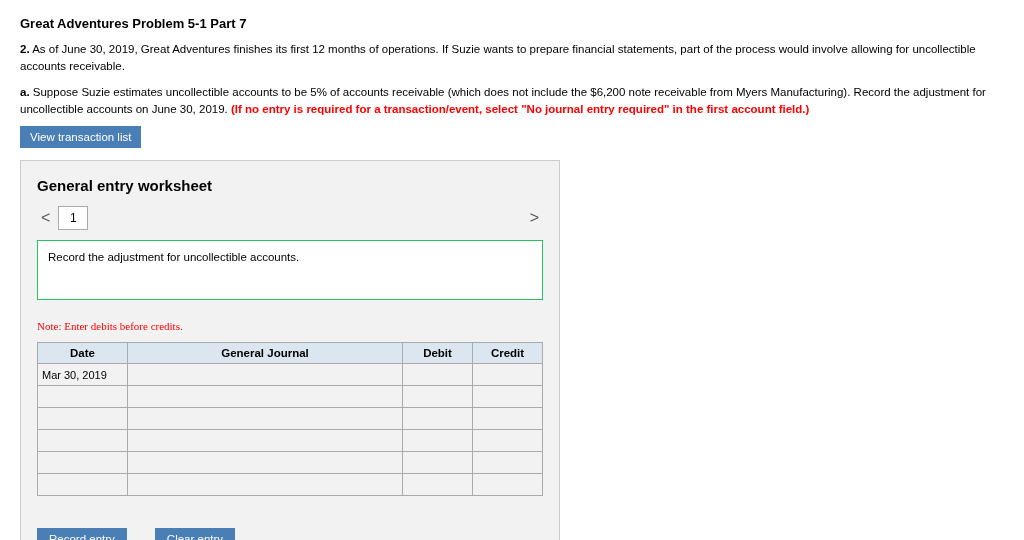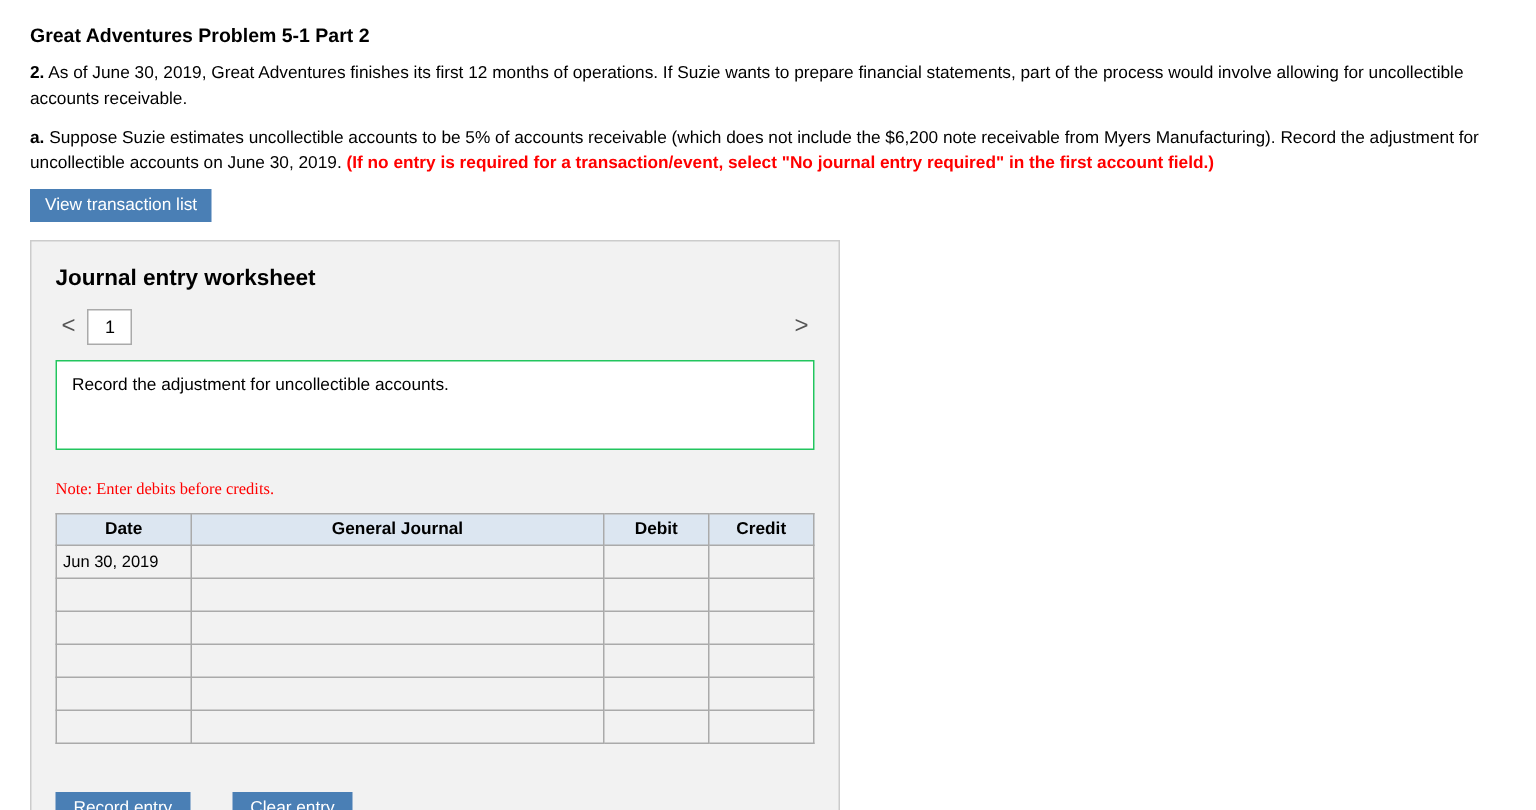--- a/index.html
+++ b/index.html
@@ -159,37 +159,37 @@
       cursor: pointer;
       margin-left: auto;
       margin-top: 44px;
     }
   </style>
 </head>
 <body>
 
 
 
-<div class="page-title">Great Adventures Problem 5-1 Part 2</div>
+<div class="page-title">Great Adventures Problem 5-1 Part 7</div>
 
 <p class="problem-text">
   <strong>2.</strong>
   <span>As of June 30, 2019, Great Adventures finishes its first 12 months of operations. If Suzie wants to prepare financial statements, part of the process would involve allowing for uncollectible accounts receivable.</span>
 </p>
 
 <p class="problem-text">
   <strong>a.</strong>
   <span>Suppose Suzie estimates uncollectible accounts to be 5% of accounts receivable (which does not include the $6,200 note receivable from Myers Manufacturing). Record the adjustment for uncollectible accounts on June 30, 2019.</span>
   <span class="highlight">(If no entry is required for a transaction/event, select "No journal entry required" in the first account field.)</span>
 </p>
 
 <button class="btn-view-transaction">View transaction list</button>
 
 <div class="worksheet-container">
-  <div class="worksheet-title">Journal entry worksheet</div>
+  <div class="worksheet-title">General entry worksheet</div>
 
   <div class="nav-row">
     <button class="nav-arrow">&lt;</button>
     <div class="nav-box">1</div>
     <button class="nav-arrow nav-right">&gt;</button>
   </div>
 
   <div class="description-box">Record the adjustment for uncollectible accounts.</div>
 
   <div class="note-text">Note: Enter debits before credits.</div>
@@ -198,21 +198,21 @@
     <thead>
       <tr>
         <th>Date</th>
         <th>General Journal</th>
         <th>Debit</th>
         <th>Credit</th>
       </tr>
     </thead>
     <tbody id="journal-tbody">
     <tr>
-          <td class="date-cell">Jun 30, 2019</td>
+          <td class="date-cell">Mar 30, 2019</td>
           <td><input type="text" style=""></td>
           <td><input type="text" style=""></td>
           <td><input type="text" style=""></td>
         </tr>
         <tr>
           <td class="date-cell"></td>
           <td><input type="text" style=""></td>
           <td><input type="text" style=""></td>
           <td><input type="text" style=""></td>
         </tr>

